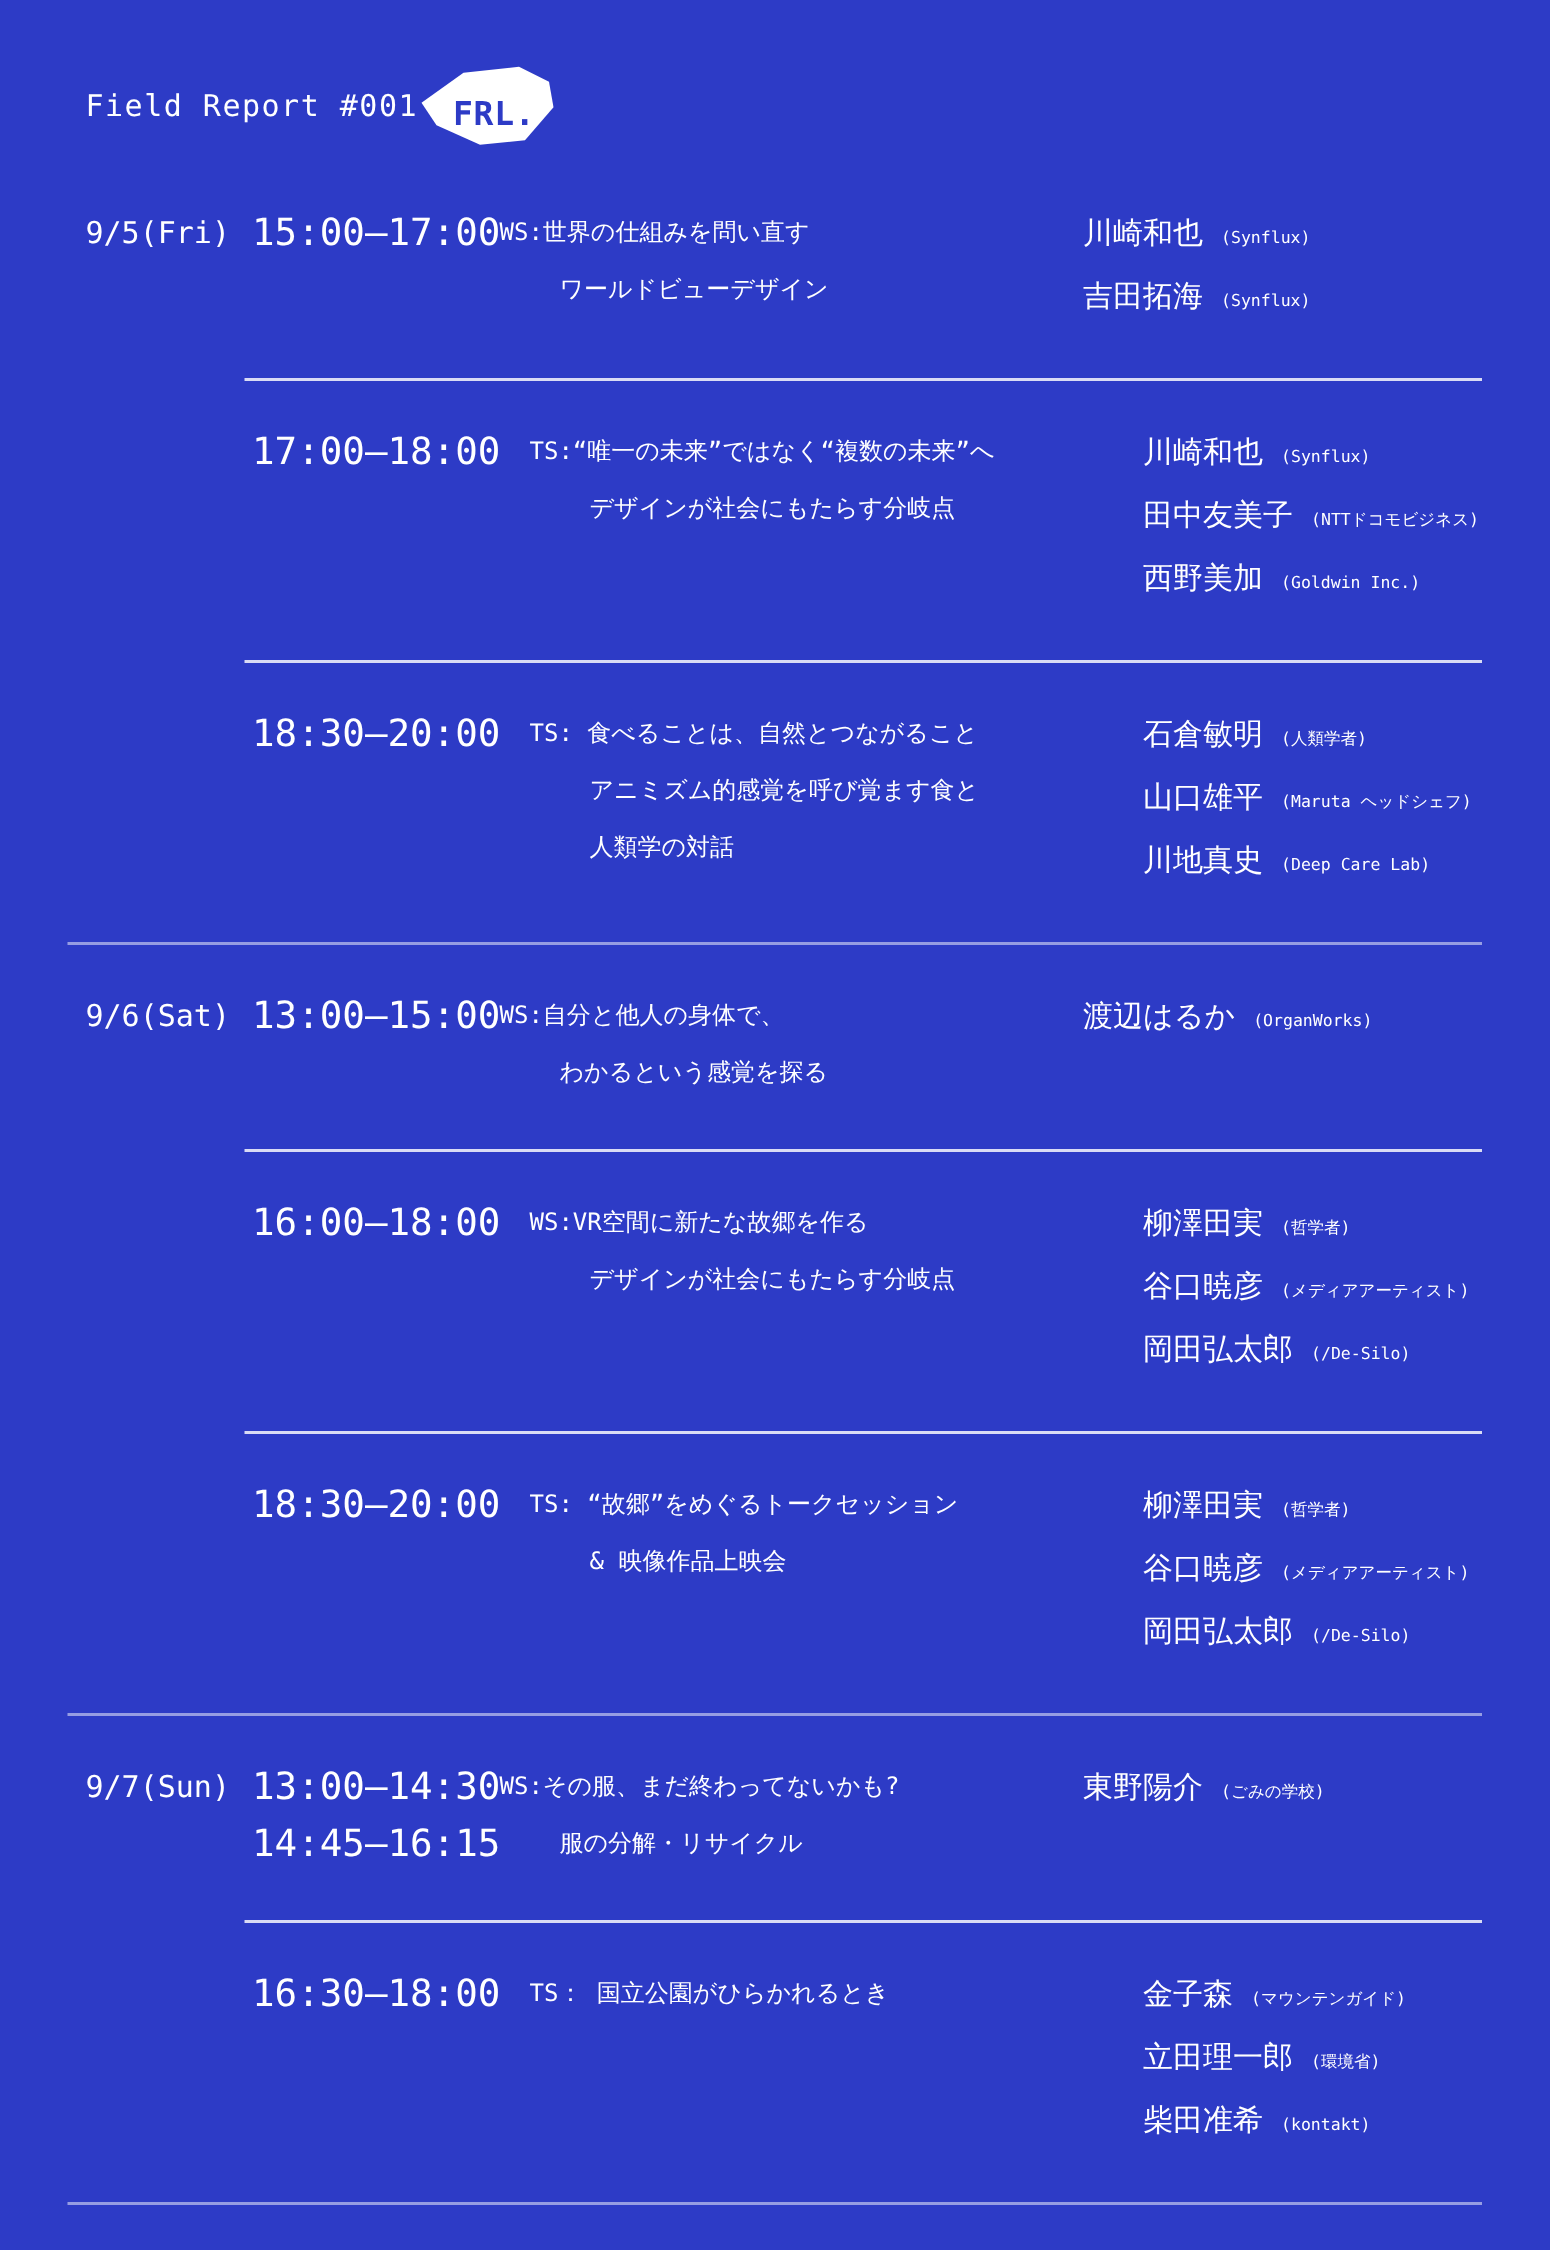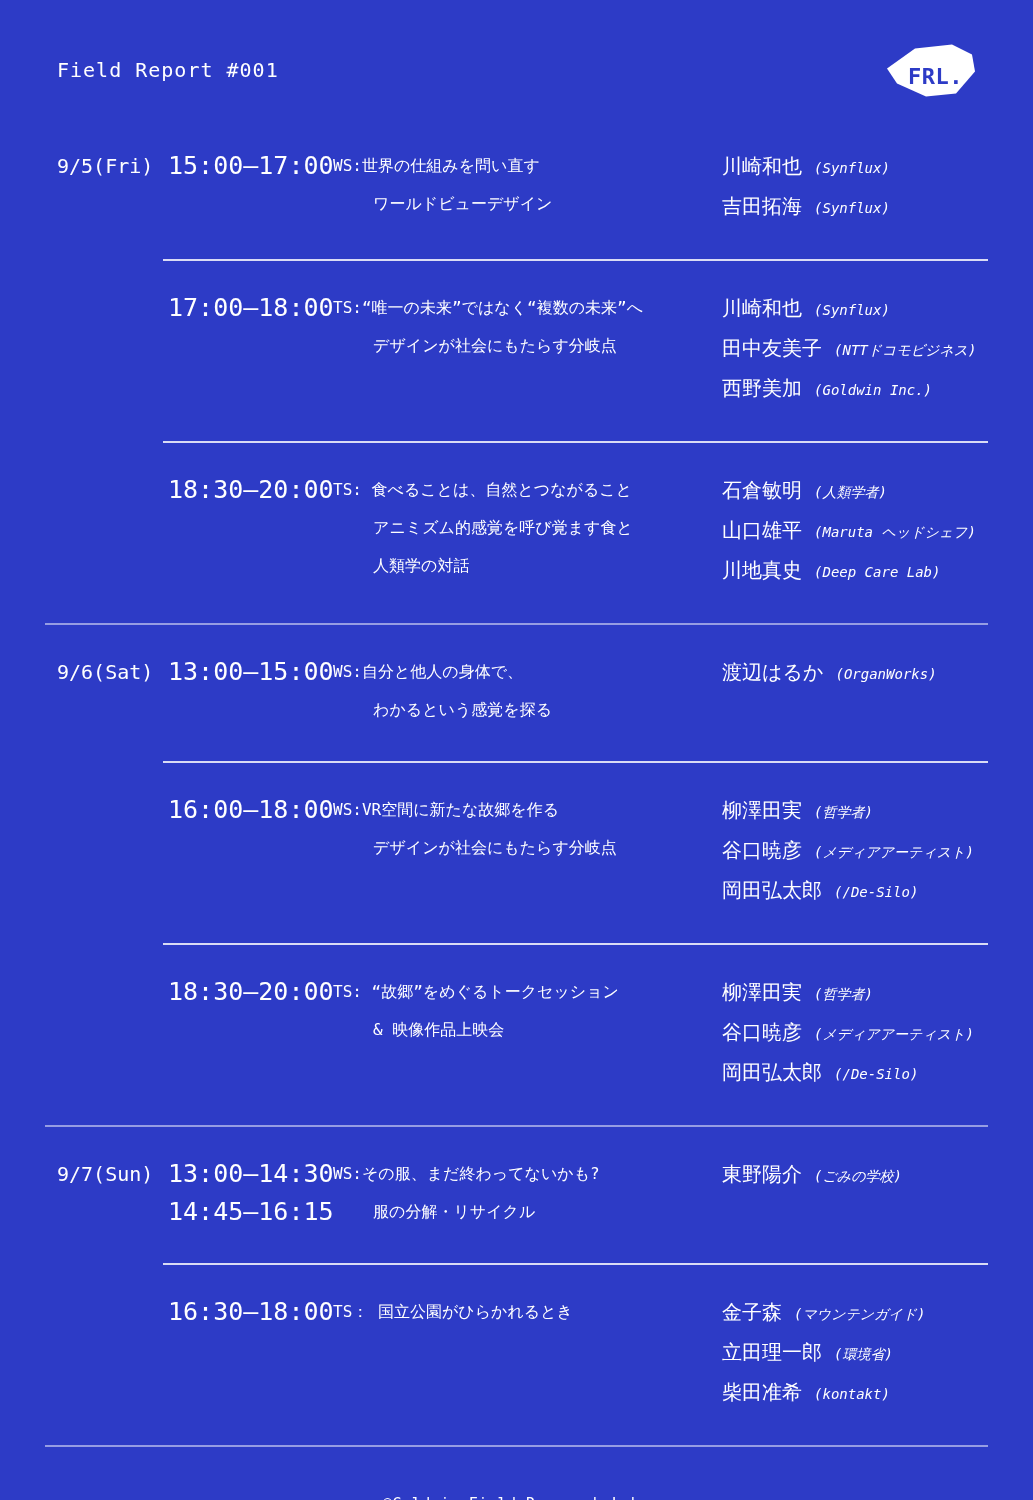--- a/index.html
+++ b/index.html
@@ -7,39 +7,38 @@
     width:1033px;height:1500px;
     background:#2D3BC6;
     color:#FFFFFF;
     font-family:"DejaVu Sans Mono","Liberation Mono",monospace;
     -webkit-font-smoothing:antialiased;
     overflow:hidden;
     position:relative;
   }
   .header{
     display:flex;
-    justify-content:space-between;
     align-items:flex-start;
     padding:58px 56px 0 57px;
     height:49px;
     box-sizing:content-box;
   }
   .page-title{
     font-size:20px;
     letter-spacing:1px;
     line-height:24px;
     white-space:nowrap;
   }
   .logo{
     margin-top:-16px;
     width:92px;height:57px;
     flex:0 0 auto;
   }
   .content{
-    margin:12px 45px;
+    margin:1px 45px;
     width:943px;
   }
   .day-block{
     position:relative;
     border-bottom:2px solid rgba(255,255,255,0.5);
   }
   .day-label{
     position:absolute;
     left:12px;top:28px;
     font-size:20px;
@@ -49,20 +48,21 @@
   .sessions{
     margin-left:118px;
   }
   .session{
     display:grid;
     grid-template-columns:165px 389px 1fr;
     padding:28px 0 32px 5px;
   }
   .session + .session{
     border-top:2px solid rgba(255,255,255,0.82);
+    gap:20px;
   }
   .cell{min-width:0;}
   .time-line{
     font-size:25px;
     line-height:38px;
     white-space:nowrap;
   }
   .title-line{
     font-size:16px;
     line-height:38px;
@@ -70,22 +70,21 @@
   }
   .title-line.cont{
     padding-left:40px;
   }
   .speaker-line{
     font-size:20px;
     line-height:38px;
     white-space:nowrap;
   }
   .sp-affiliation{
-    font-size:14px;
-    font-style:italic;
+    font-size:11px;
   }
   .footer{
     margin-top:38px;
     text-align:center;
     font-size:15px;
     letter-spacing:0.5px;
     line-height:38px;
   }
   .logo-text{
     font-family:"DejaVu Sans Mono","Liberation Mono",monospace;

